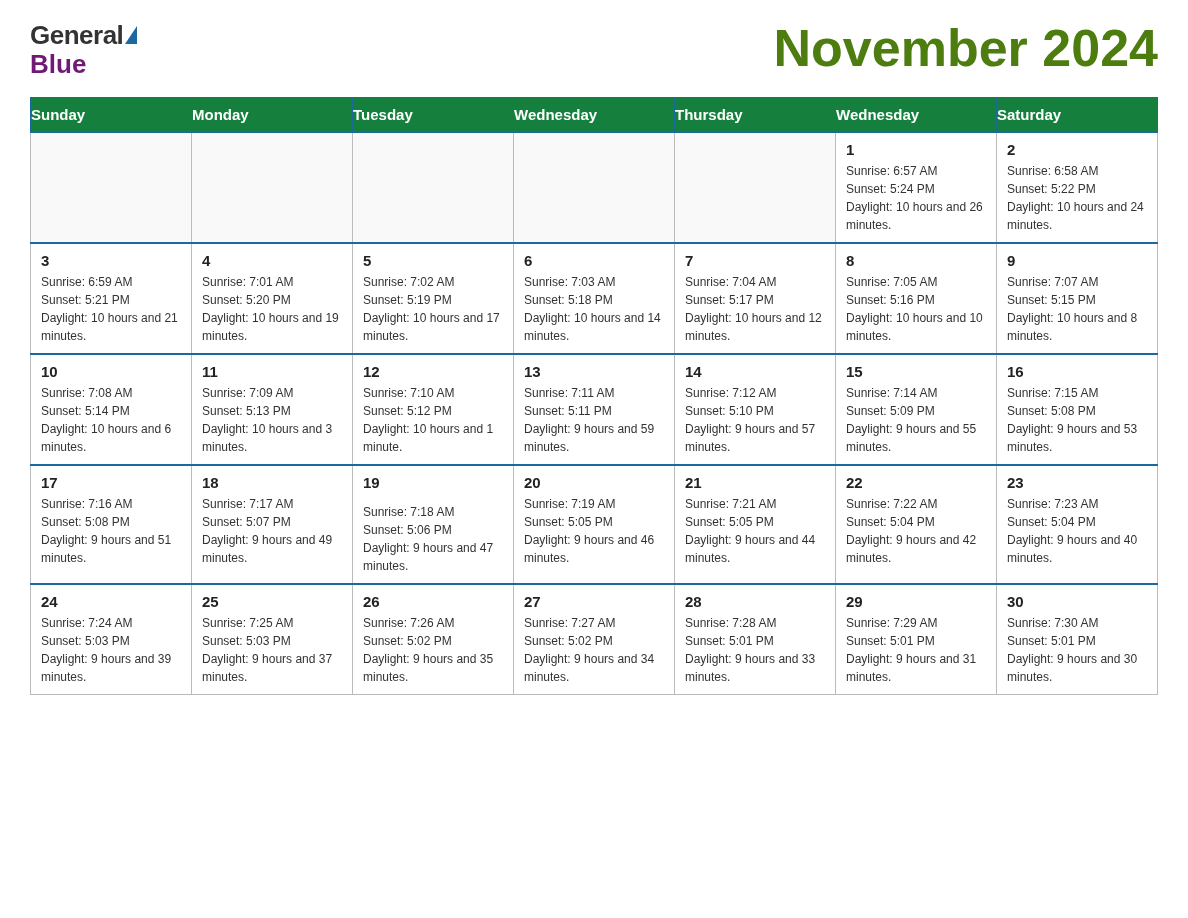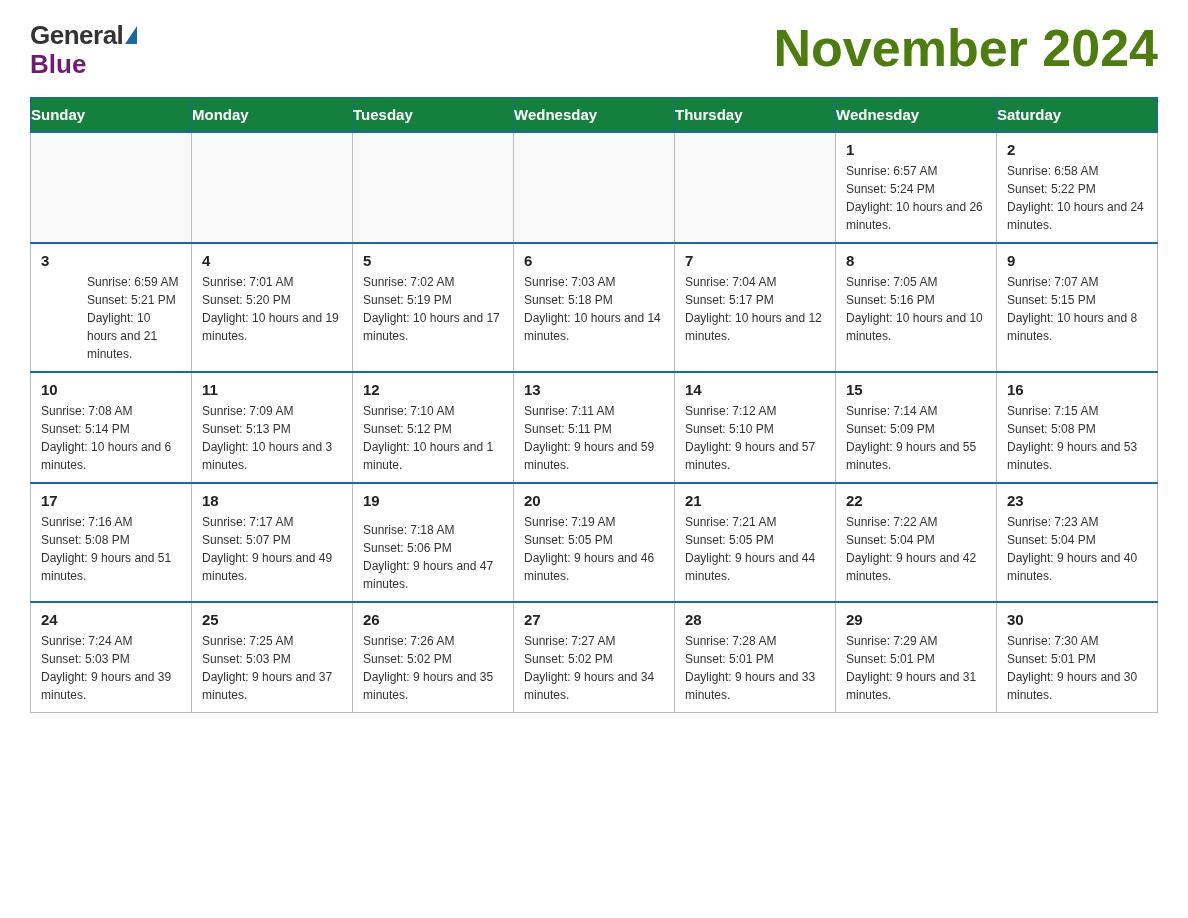--- a/index.html
+++ b/index.html
@@ -145,21 +145,21 @@
         <td>
           <div class="day-number">2</div>
           <div class="day-info" style="white-space: pre-line;">Sunrise: 6:58 AM
 Sunset: 5:22 PM
 Daylight: 10 hours and 24 minutes.</div>
         </td>
       </tr>
       <tr>
         <td>
           <div class="day-number">3</div>
-          <div class="day-info" style="white-space: pre-line; margin-left: 46px;">Sunrise: 6:59 AM
+          <div class="day-info" style="white-space: pre-line;">Sunrise: 6:59 AM
 Sunset: 5:21 PM
 Daylight: 10 hours and 21 minutes.</div>
         </td>
         <td>
           <div class="day-number">4</div>
           <div class="day-info" style="white-space: pre-line;">Sunrise: 7:01 AM
 Sunset: 5:20 PM
 Daylight: 10 hours and 19 minutes.</div>
         </td>
         <td>

